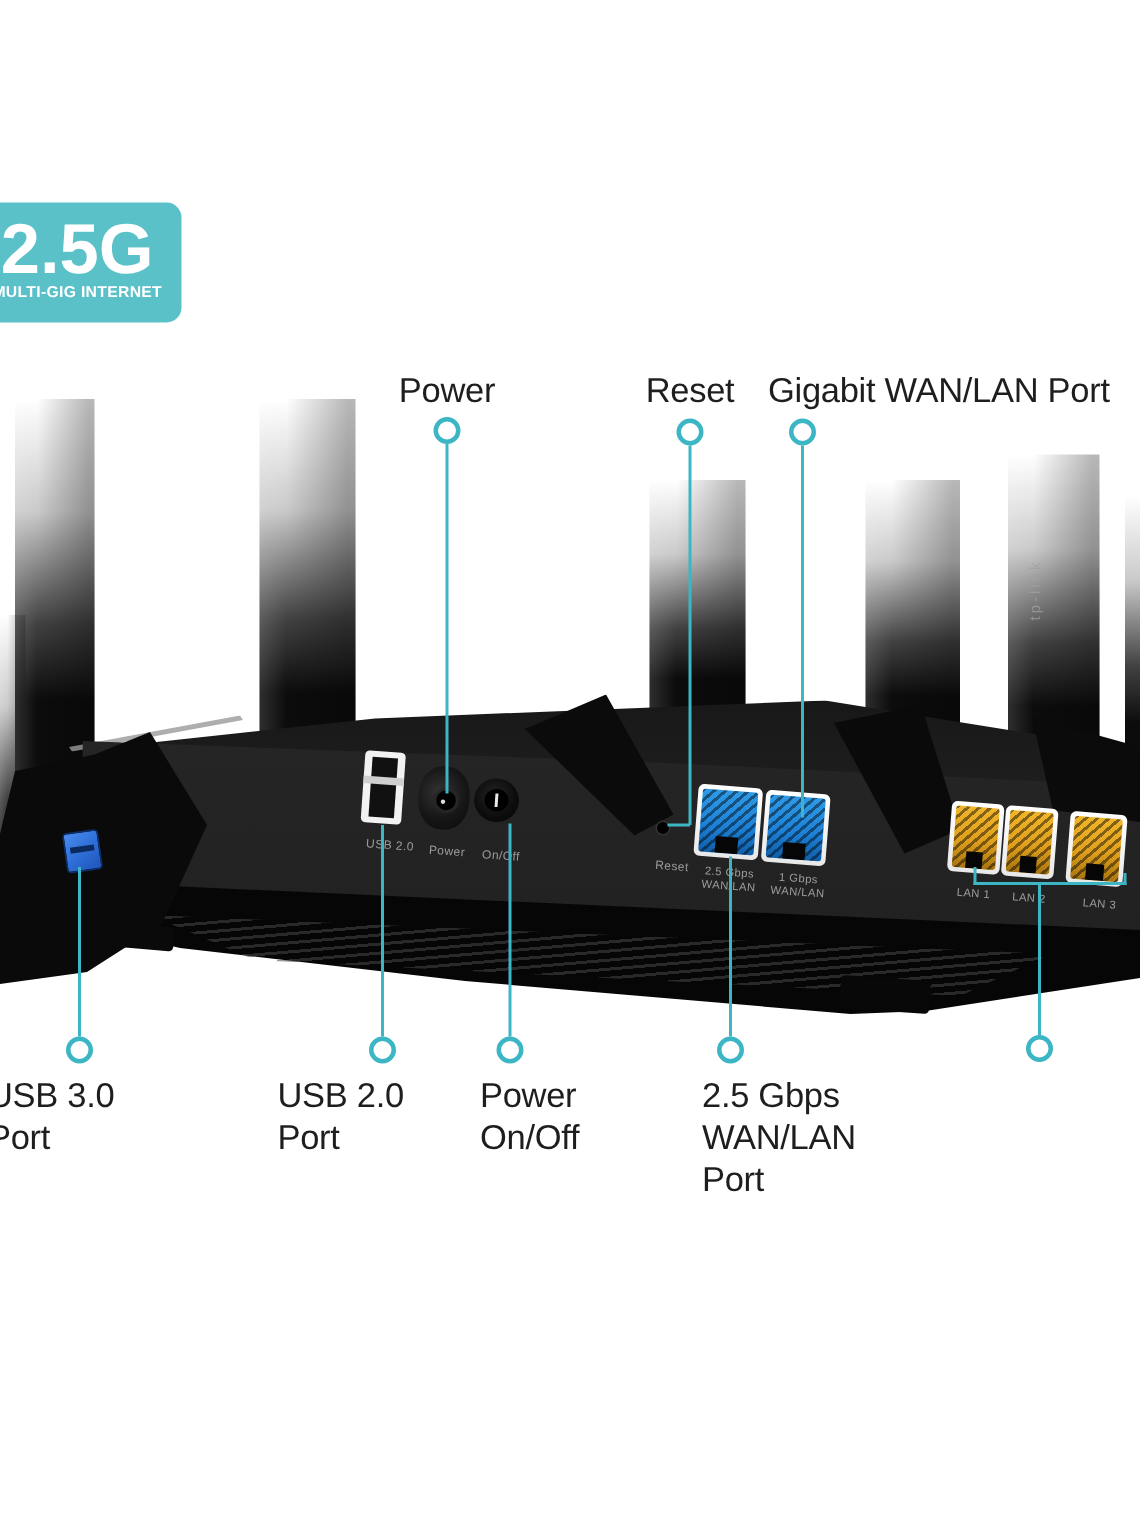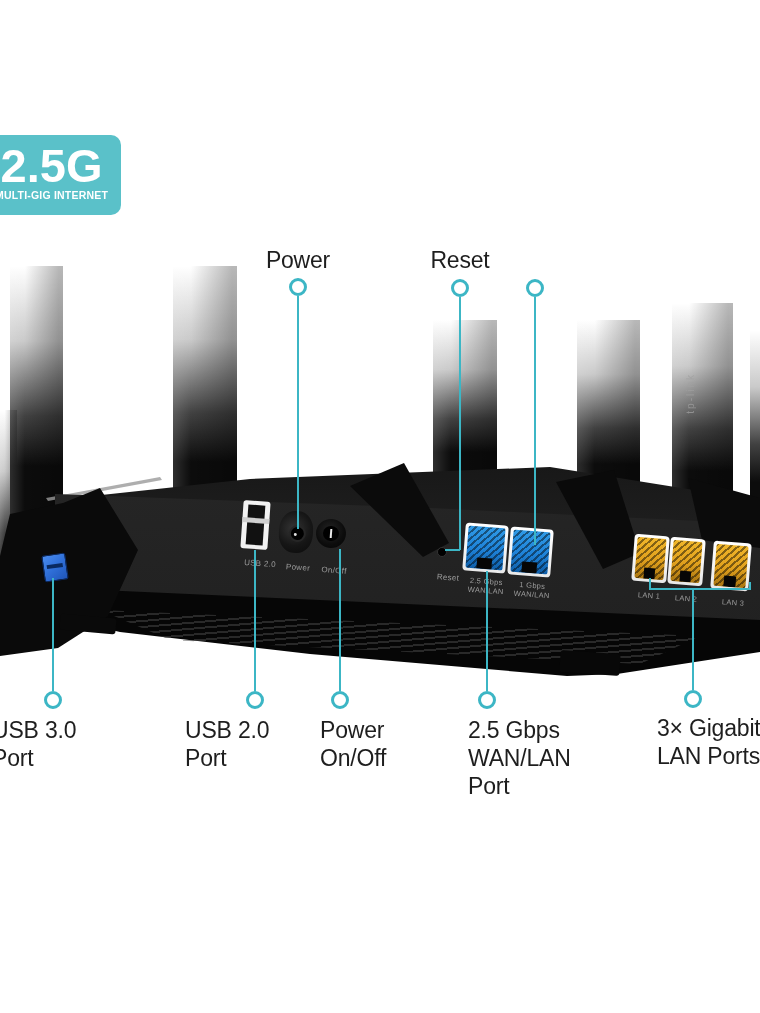--- a/index.html
+++ b/index.html
@@ -94,20 +94,21 @@
 
 <div class="stage" data-interactable="false">
 
   <div class="badge" data-interactable="false">
     <div class="badge-big" data-interactable="false">2.5G</div>
     <div class="badge-sub" data-interactable="false">MULTI-GIG INTERNET</div>
   </div>
 
   <div class="toplbl" style="left:262px;top:247px;width:72px;text-align:center;" data-interactable="false">Power</div>
   <div class="toplbl" style="left:424px;top:247px;width:72px;text-align:center;" data-interactable="false">Reset</div>
+  <div class="toplbl" style="left:512px;top:247px;" data-interactable="false">Gigabit WAN/LAN Port</div>
 
   <div class="ant" style="left:0px;top:410px;width:17px;height:205px;" data-interactable="false">
       <div class="ant-shade" data-interactable="false"></div>
     </div>
   <div class="ant" style="left:10px;top:266px;width:53px;height:250px;" data-interactable="false">
       <div class="ant-shade" data-interactable="false"></div>
     </div>
   <div class="ant" style="left:173px;top:266px;width:64px;height:245px;" data-interactable="false">
       <div class="ant-shade" data-interactable="false"></div>
     </div>
@@ -236,18 +237,14 @@
   </div>
   <div class="botlbl" style="left:320px;top:716px;" data-interactable="false">
     <span style="display:block" data-interactable="false">Power</span>
     <span style="display:block" data-interactable="false">On/Off</span>
   </div>
   <div class="botlbl" style="left:468px;top:716px;" data-interactable="false">
     <span style="display:block" data-interactable="false">2.5 Gbps</span>
     <span style="display:block" data-interactable="false">WAN/LAN</span>
     <span style="display:block" data-interactable="false">Port</span>
   </div>
-  <div class="botlbl" style="left:657px;top:714px;" data-interactable="false">
-    <span style="display:block" data-interactable="false">3× Gigabit</span>
-    <span style="display:block" data-interactable="false">LAN Ports</span>
-  </div>
 
 </div>
 
 </body></html>

